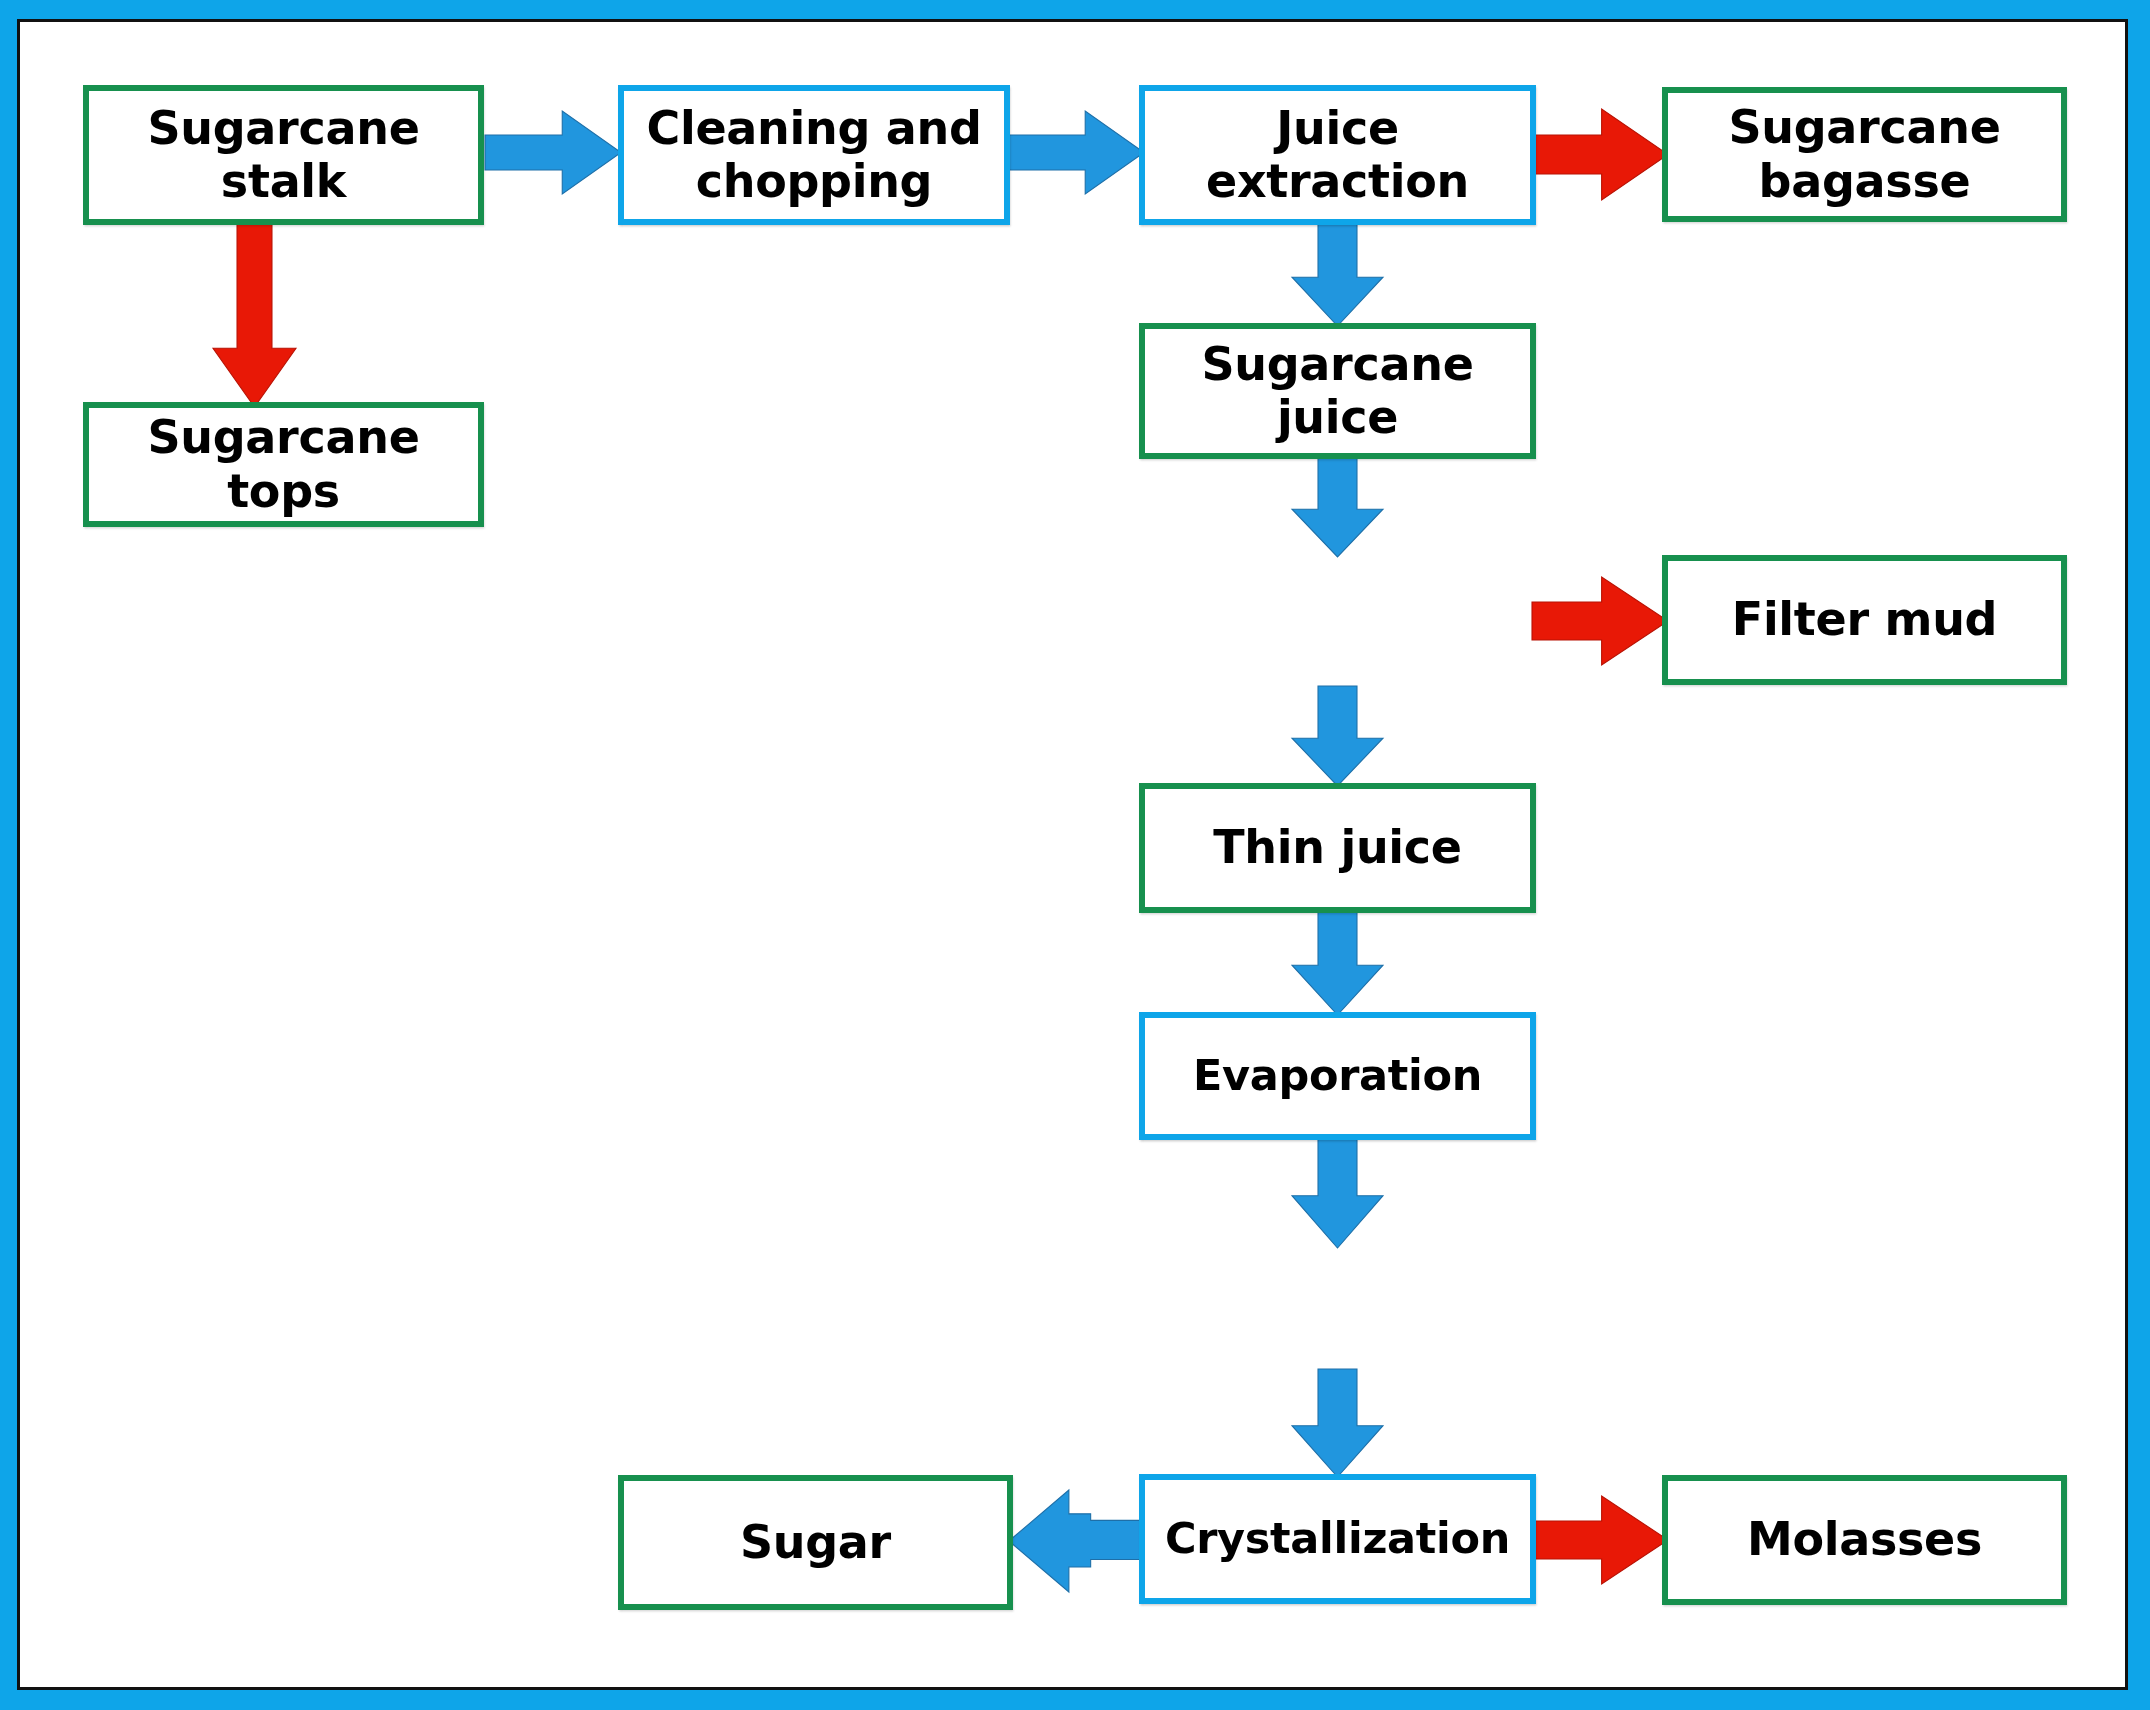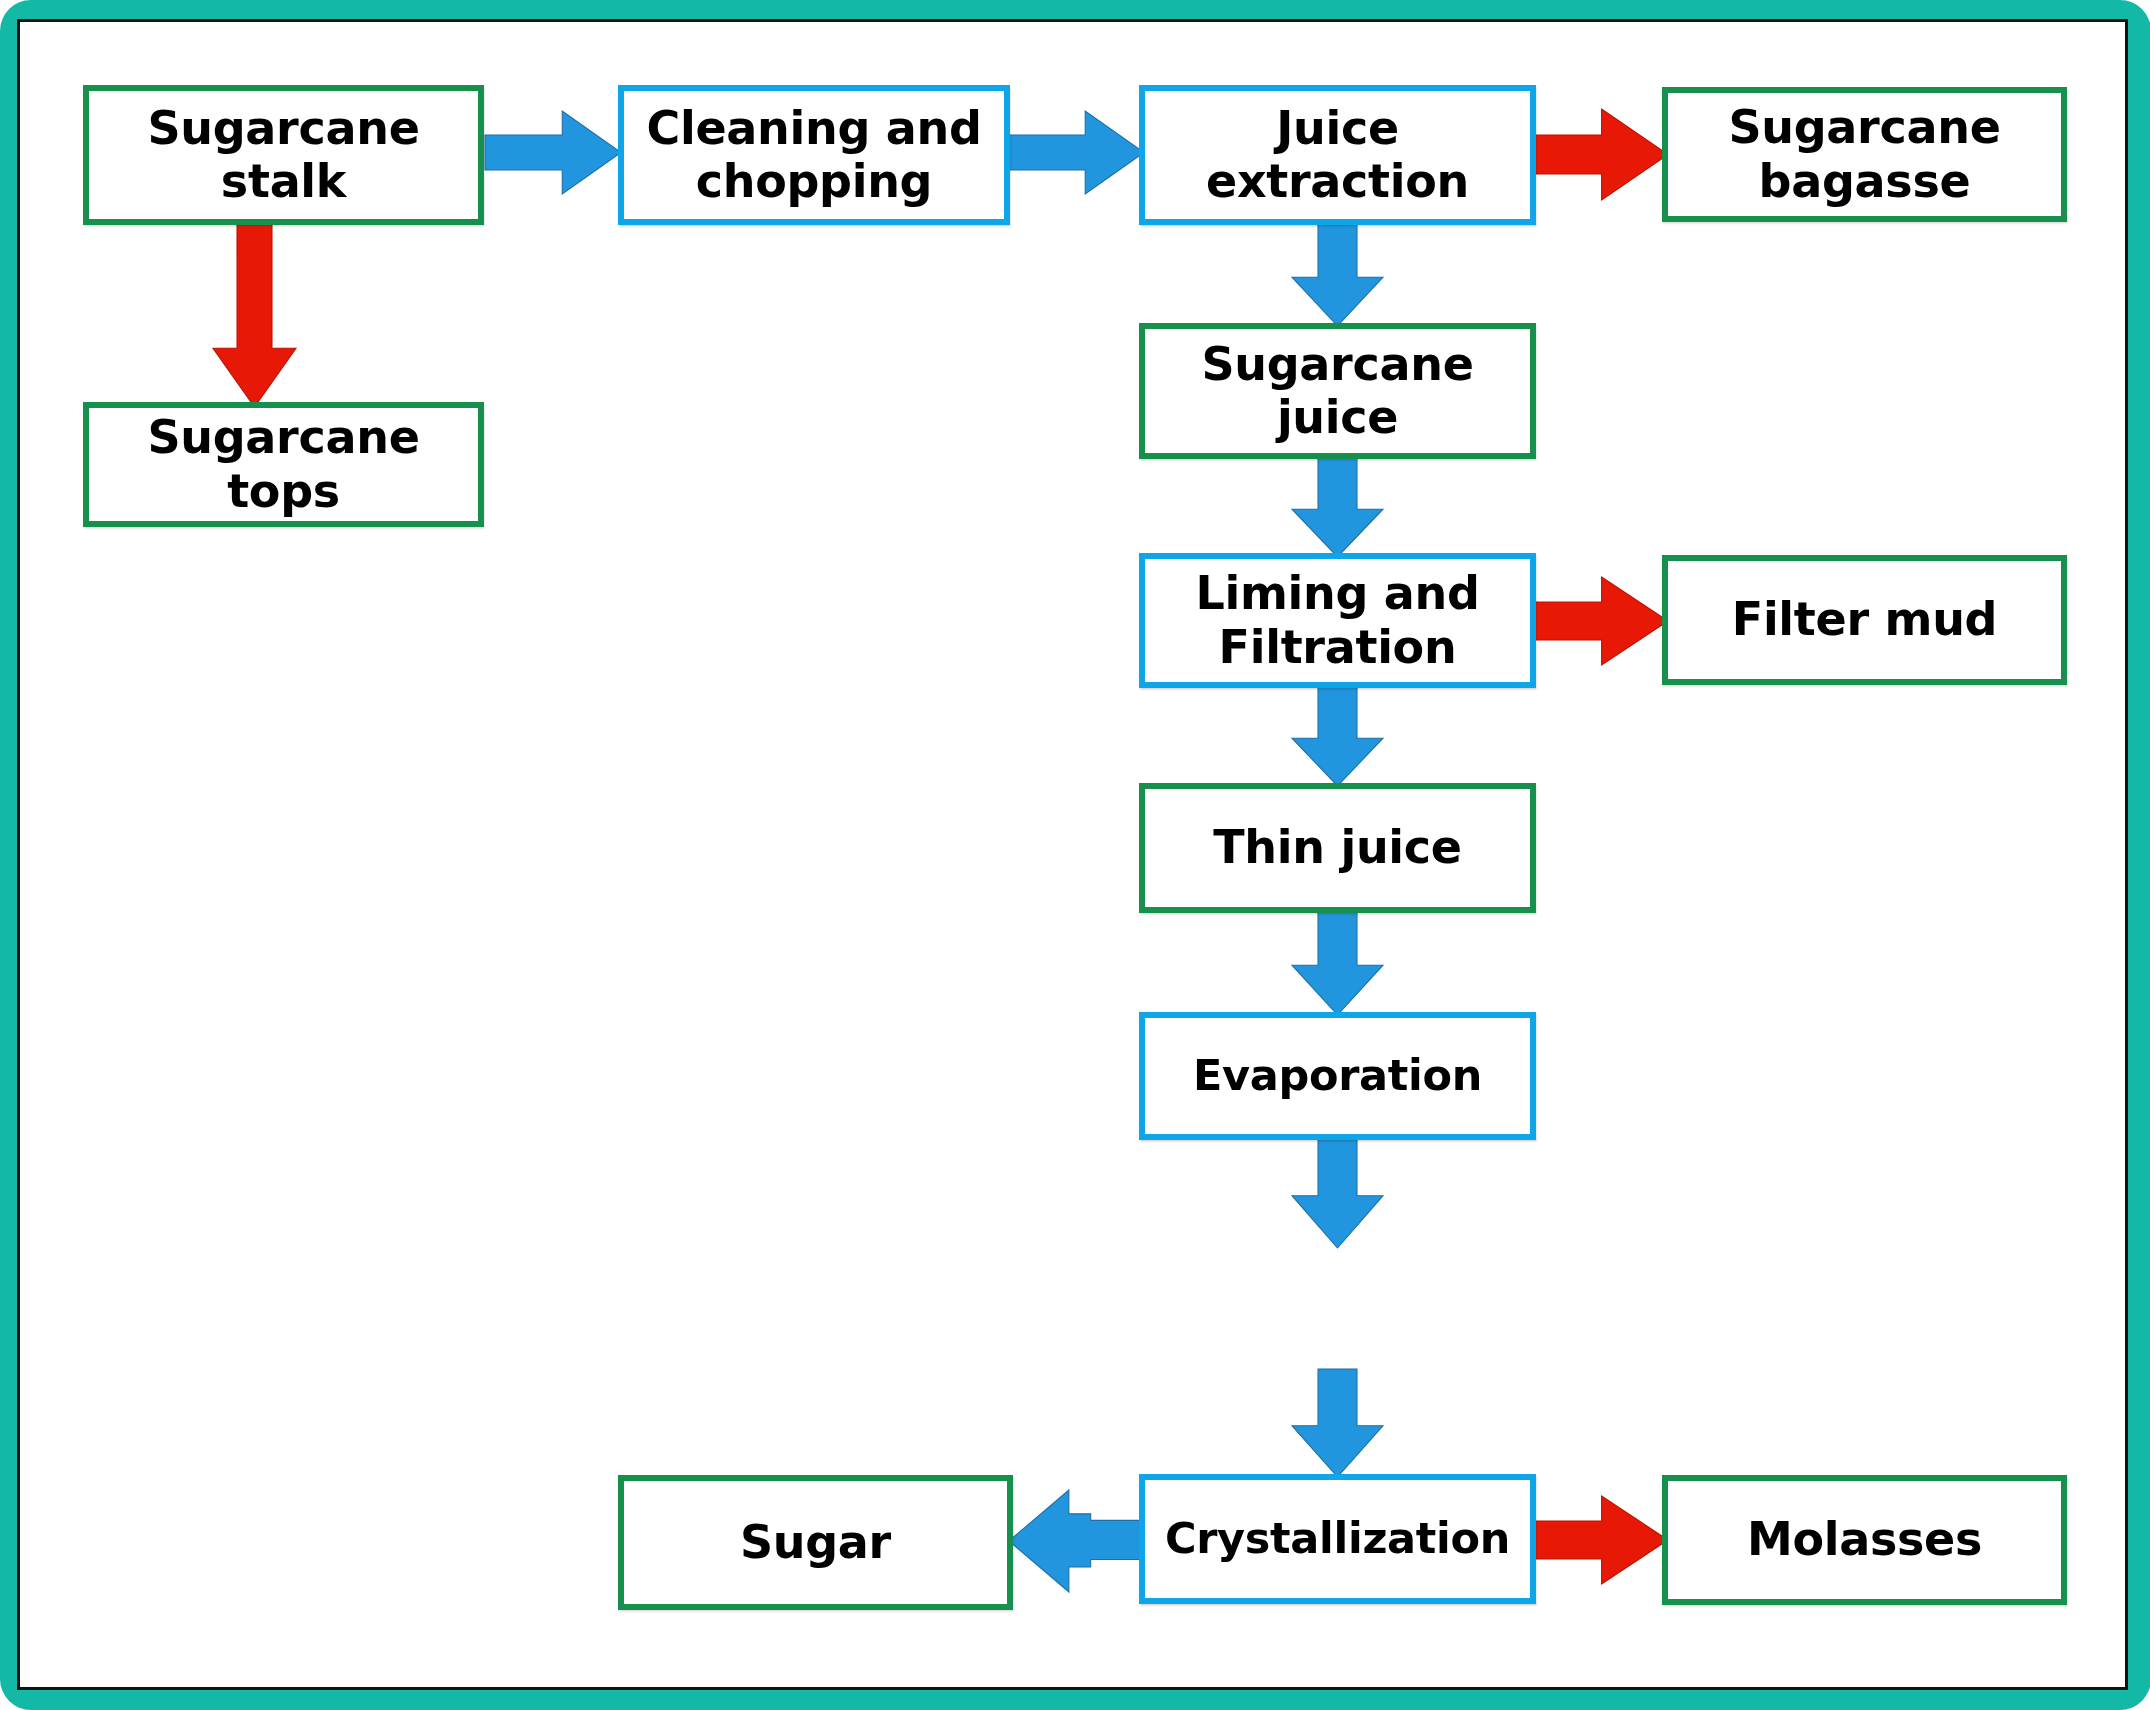--- a/index.html
+++ b/index.html
@@ -7,23 +7,22 @@
     padding: 0;
     background: #ffffff;
   }
   body {
     font-family: "DejaVu Sans", sans-serif;
   }
   #canvas {
     position: relative;
     width: 2151px;
     height: 1710px;
-    background: #14b8a6;
+    background: #0ea5e9;
     overflow: hidden;
-    border-radius: 31px;
   }
   
   #outer-frame {
     position: absolute;
     left: 17px;
     top: 18.5px;
     width: 2111px;
     height: 1671px;
     border: 3.3px solid #111111;
     box-sizing: border-box;
@@ -177,24 +176,20 @@
   <div class="node material" style="left:1662px; top:87px; width:405px; height:135px;">
     <span class="label fs-big">Sugarcane
 bagasse</span>
   </div>
 
   <div class="node material" style="left:1139px; top:323px; width:397px; height:136px;">
     <span class="label fs-big">Sugarcane
 juice</span>
   </div>
 
-  <div class="node process" style="left:1139px; top:553px; width:397px; height:135px;">
-    <span class="label fs-big">Liming and
-Filtration</span>
-  </div>
 
   <div class="node material" style="left:1662px; top:555px; width:405px; height:130px;">
     <span class="label fs-big">Filter mud</span>
   </div>
 
   <div class="node material" style="left:1139px; top:783px; width:397px; height:130px;">
     <span class="label fs-big">Thin juice</span>
   </div>
 
   <div class="node process" style="left:1139px; top:1012px; width:397px; height:128px;">

